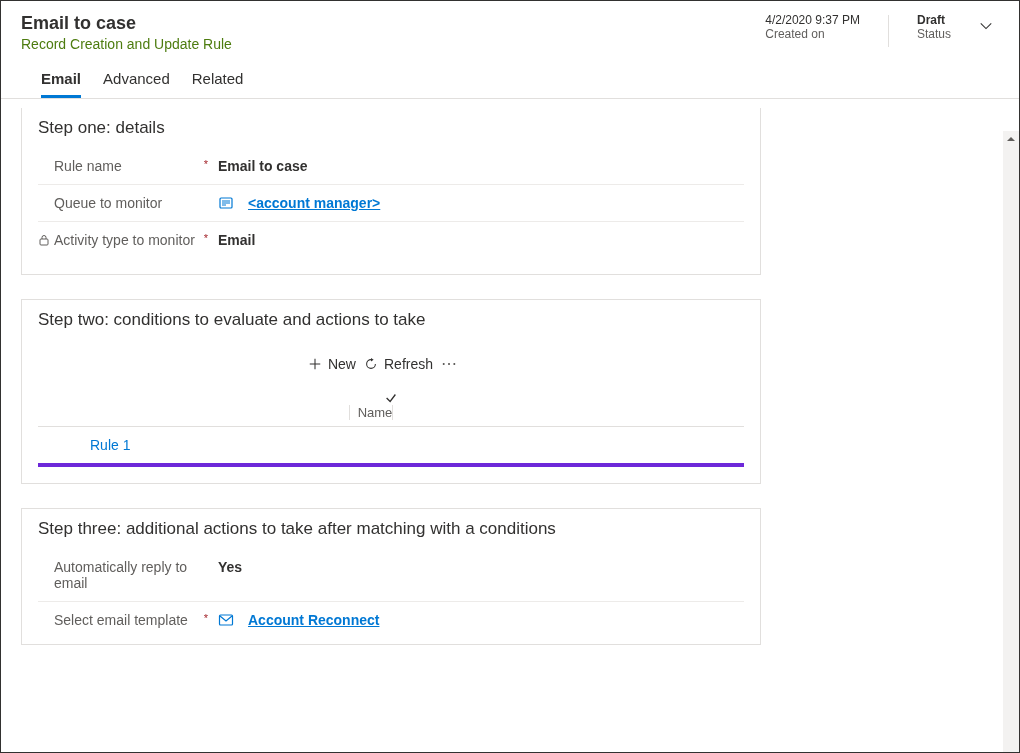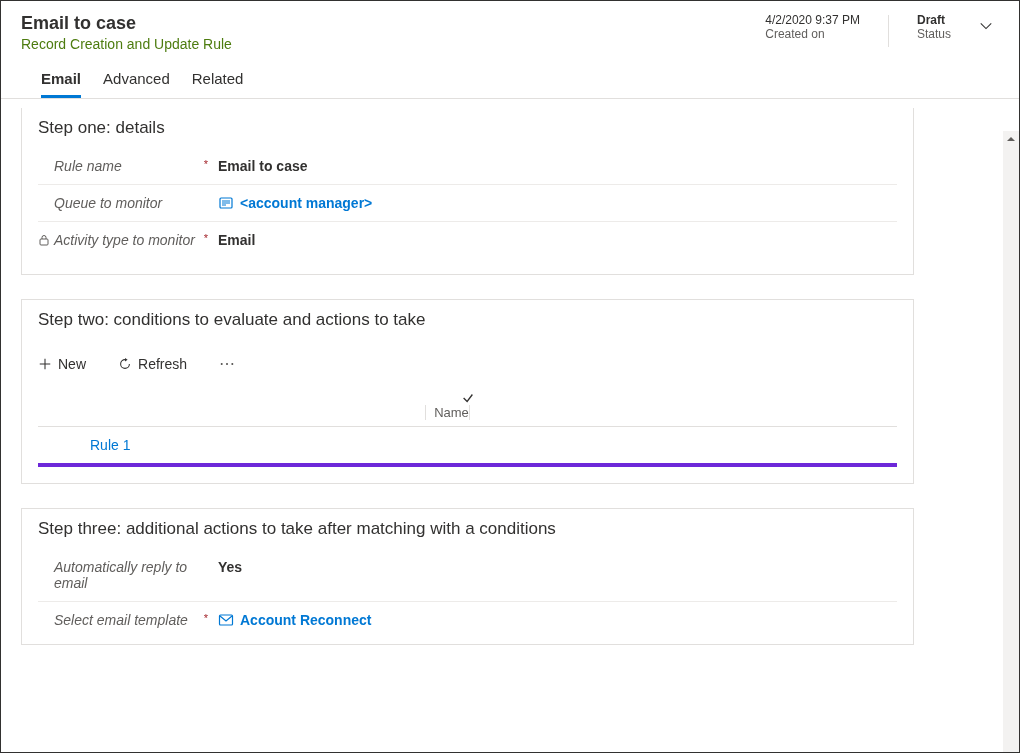--- a/index.html
+++ b/index.html
@@ -77,21 +77,21 @@
     }
     .content-wrap {
       padding: 10px 20px 0 20px;
       height: calc(100% - 120px);
       overflow: hidden;
     }
     .section {
       border: 1px solid #e1dfdd;
       margin-bottom: 24px;
       padding: 10px 16px 16px 16px;
-      width: 893px;
+      width: 740px;
     }
     .section-title {
       font-size: 17px;
       font-weight: 400;
       color: #323130;
       margin-bottom: 10px;
     }
     .field-row {
       display: flex;
       align-items: flex-start;
@@ -102,48 +102,48 @@
     .field-label-wrap {
       width: 180px;
       display: flex;
       align-items: flex-start;
       gap: 4px;
       flex-shrink: 0;
     }
     .field-label {
       font-size: 14px;
       color: #605e5c;
-      font-style: italic;
     }
     .field-label-indent { padding-left: 16px; }
     .required {
       color: #a4262c;
       font-size: 11px;
       margin-left: auto;
       margin-right: 10px;
     }
     .field-value {
       font-size: 14px;
       color: #323130;
     }
     .field-value.bold { font-weight: 600; }
     .lookup-value {
       display: inline-flex;
       align-items: center;
-      gap: 6px;
+      gap: 14px;
       color: #0078d4;
       font-weight: 600;
       cursor: pointer;
+      text-decoration: underline;
     }
     .lookup-value svg { width: 16px; height: 16px; }
     .lock-icon { width: 12px; height: 12px; flex-shrink: 0; margin-top: 2px; }
     .grid-toolbar {
       display: flex;
-      justify-content: flex-start;
-      gap: 32px;
+      justify-content: center;
+      gap: 8px;
       padding: 14px 16px 8px 0;
       align-items: center;
     }
     .toolbar-btn {
       display: inline-flex;
       align-items: center;
       gap: 6px;
       font-size: 14px;
       color: #323130;
       cursor: pointer;

